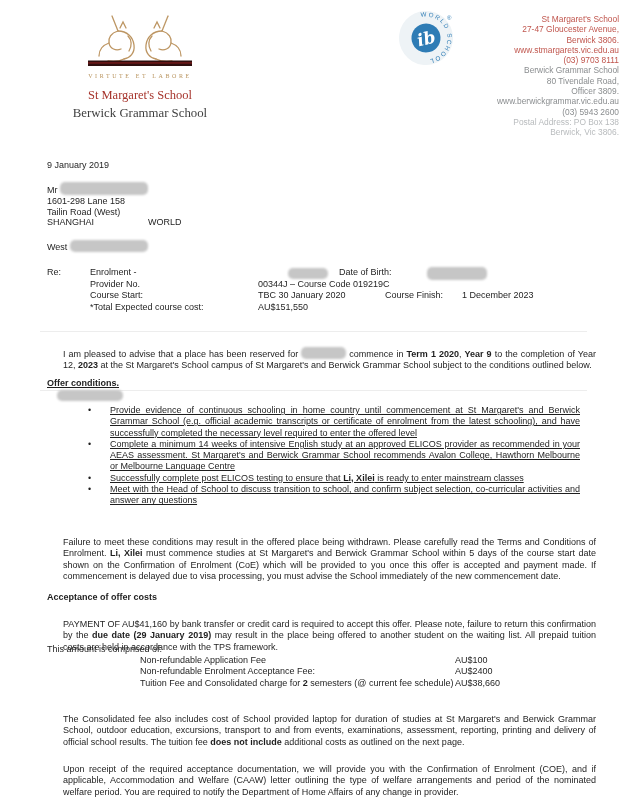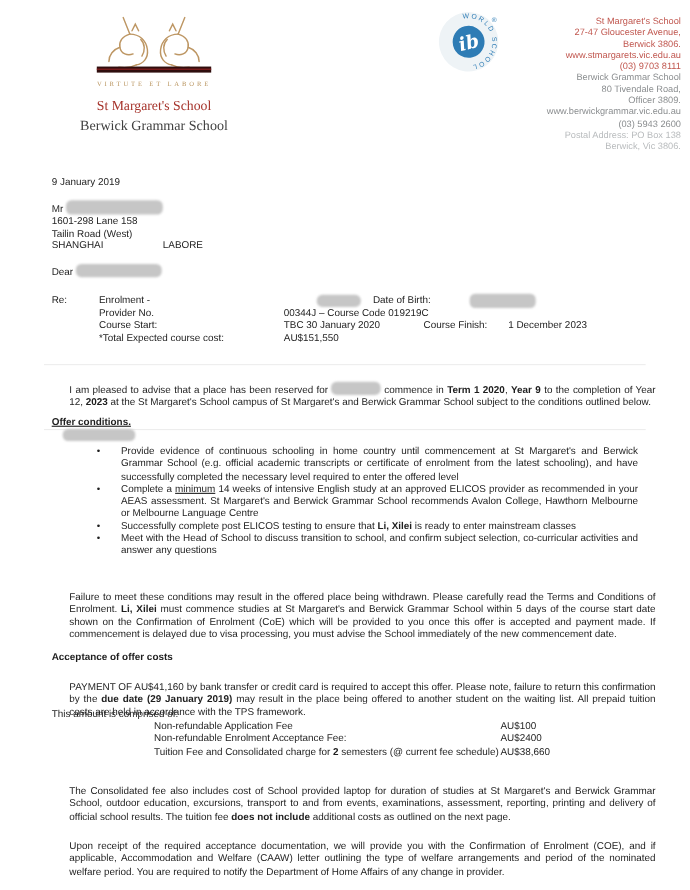--- a/index.html
+++ b/index.html
@@ -20,21 +20,21 @@
   .ibbadge{left:397px;top:9px;}
   .contact{top:14px;right:8px;width:250px;text-align:right;font-size:8.4px;line-height:10.3px;}
   .c-red{color:#c0564e;}
   .c-gray{color:#8a8d8f;}
   .c-light{color:#b8bbbd;}
   
   .reblock{left:47px;top:267px;width:533px;height:48px;font-size:9px;font-weight:normal;line-height:11px;text-align:center;}
   .reblock span{position:absolute;white-space:nowrap;}
   
   .bullets{left:47px;top:405px;width:533px;}
-  .bullets .li{position:relative;padding-left:63px;font-size:9px;line-height:11.3px;text-align:justify;}
+  .bullets .li{position:relative;padding-left:63px;font-size:9px;line-height:11.3px;text-align:justify;text-decoration:underline;}
   .bullets .li::before{content:"•";position:absolute;left:41px;top:0;font-size:9px;}
   
   .feerow{position:relative;font-size:9px;line-height:11.4px;height:11.4px;white-space:nowrap;}
   .feerow .lbl{margin-left:93px;text-align:center;}
   .feerow .amt{position:absolute;left:408px;}
   .scanline{height:1px;background:#ededed;left:40px;width:547px;}
 </style>
 </head>
 <body>
 
@@ -96,25 +96,25 @@
 
   <div class="abs scanline" style="top:331px"></div>
   <div class="abs scanline" style="top:390px"></div>
 
   <div class="abs line" style="top:160px">9 January 2019</div>
 
   <div class="abs line" style="top:182px;line-height:10.8px">
     <div><span>Mr</span> <span class="redact" style="width:88px;height:13px"></span></div>
     <div>1601-298 Lane 158</div>
     <div>Tailin Road (West)</div>
-    <div><span style="display:inline-block;width:101px">SHANGHAI</span><span>LABORE</span></div>
+    <div><span style="display:inline-block;width:101px">SHANGHAI</span><span>WORLD</span></div>
   </div>
 
   <div class="abs line" style="top:240px">
-    <span>Dear</span> <span class="redact" style="width:78px;height:12px"></span>
+    <span>West</span> <span class="redact" style="width:78px;height:12px"></span>
   </div>
 
   <div class="abs reblock">
     <span style="left:0;top:0">Re:</span>
     <span style="left:43px;top:0">Enrolment -</span>
     <span class="redact" style="left:241px;top:1px;width:40px;height:11px"></span>
     <span style="left:292px;top:0">Date of Birth:</span>
     <span class="redact" style="left:380px;top:0;width:60px;height:13px"></span>
     <span style="left:43px;top:11.5px">Provider No.</span>
     <span style="left:211px;top:11.5px">00344J – Course Code 019219C</span>

